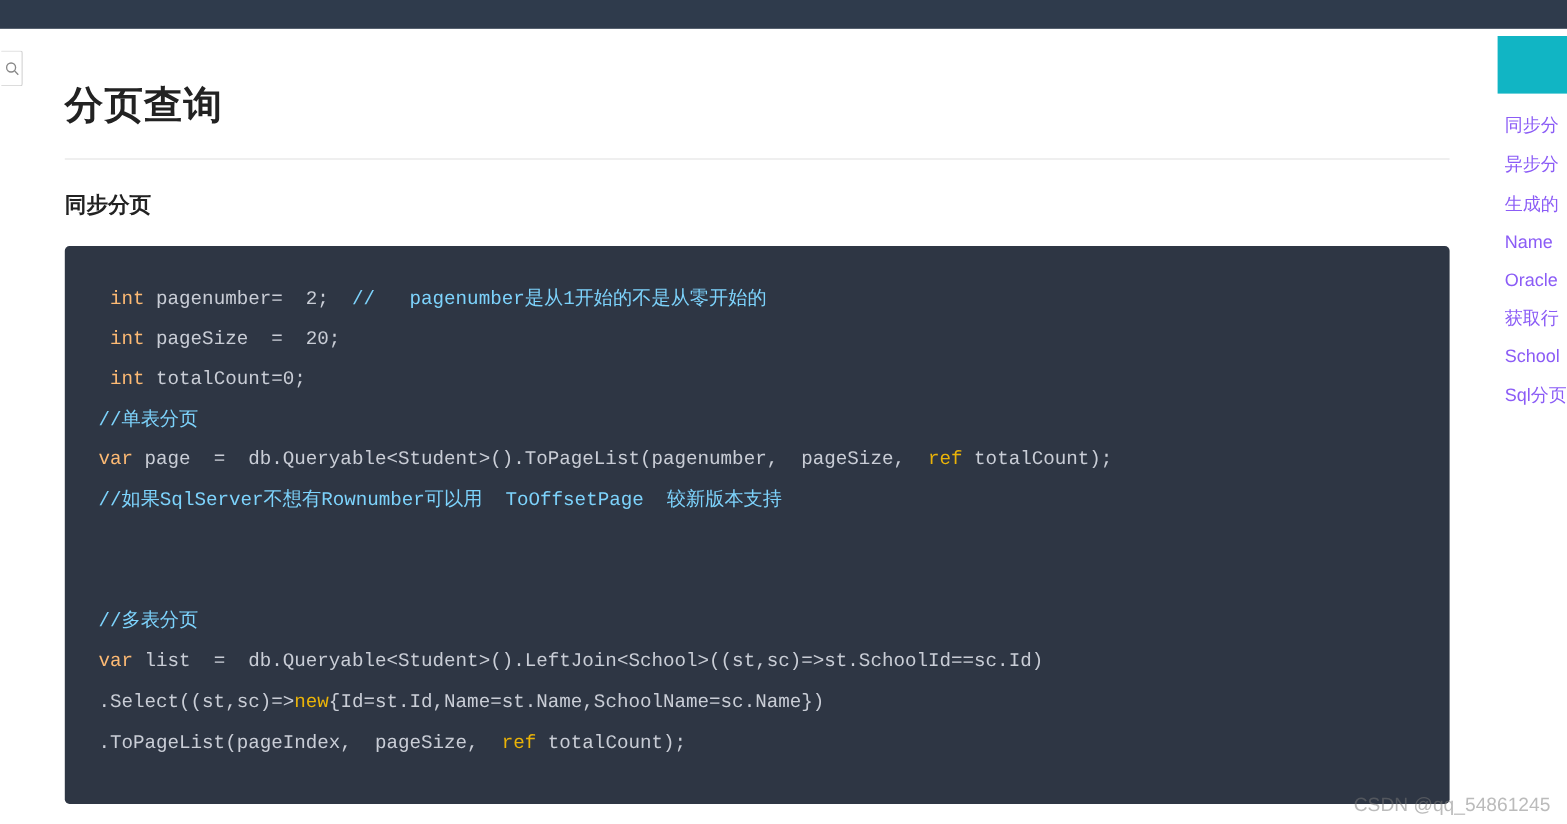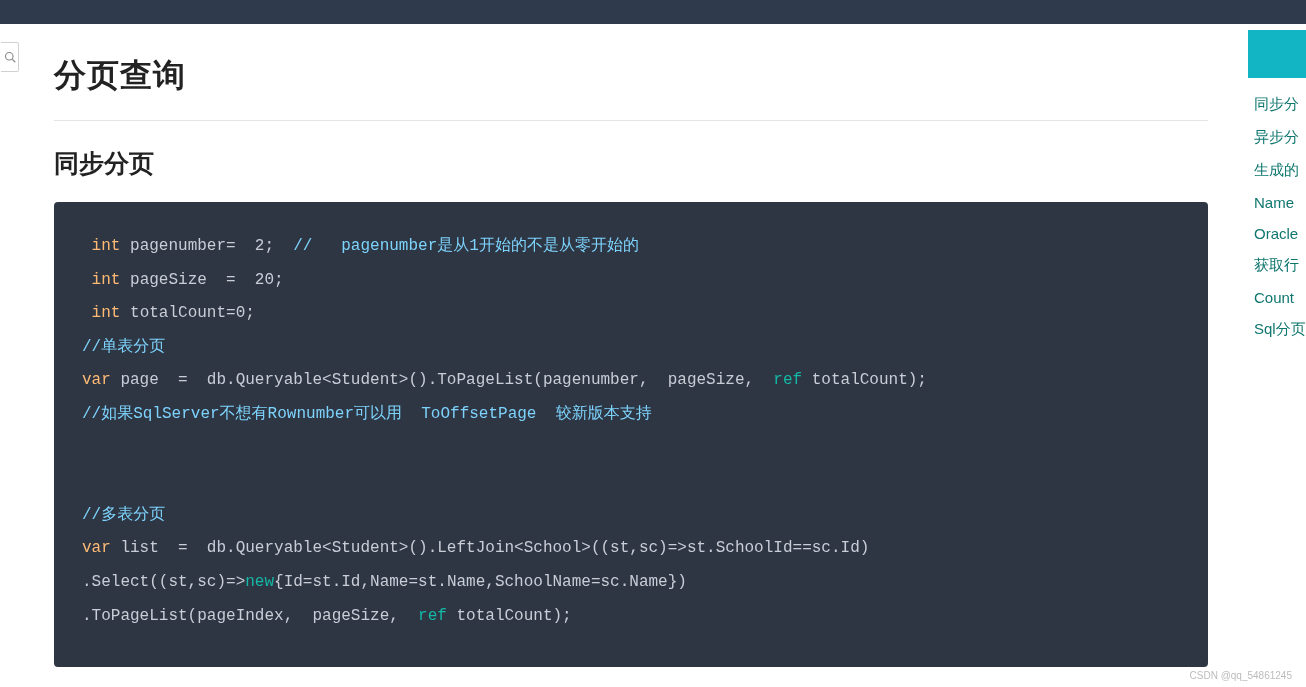--- a/index.html
+++ b/index.html
@@ -2,33 +2,33 @@
 <html><head>
 <meta charset="utf-8">
 <style>
   * { box-sizing: border-box; margin: 0; padding: 0; }
   html, body { width: 1306px; height: 687px; font-family: "Microsoft YaHei", "PingFang SC", sans-serif; background: #fff; overflow: hidden; }
   .topbar { height: 24px; width: 100%; background: #2f3b4c; }
   .layout { display: flex; height: calc(100% - 24px); }
   .leftgutter { width: 20px; padding-top: 18px; display:flex; justify-content:center; align-items:flex-start; }
   .search-box { width: 18px; height: 30px; border: 1px solid #d0d0d0; border-left: none; border-top-right-radius: 2px; border-bottom-right-radius: 2px; display:flex; align-items:center; justify-content:center; background:#fff; }
   .search-box svg { width: 12px; height: 12px; stroke: #888; fill:none; stroke-width:1.5; }
-  .main { flex: 1; padding: 30px 40px 0 34px; overflow:hidden; }
+  .main { flex: 1; padding: 30px 40px 0 34px; overflow:hidden;margin-top:12px; }
   h1 { font-size: 32px; font-weight: 700; color: #222; margin-bottom: 22px; letter-spacing: 1px; }
   .hr { border: none; border-top: 1px solid #e5e5e5; margin-bottom: 26px; }
-  h2 { font-size: 25px; font-weight: 700; color: #222; margin-bottom: 22px; }
+  h2 { font-size: 18px; font-weight: 700; color: #222; margin-bottom: 22px; }
   .codeblock { background: #2e3644; border-radius: 4px; padding: 28px 28px 34px 28px; color: #c9cdd6; font-family: Consolas, "Courier New", monospace; font-size: 16px; line-height: 2.1; white-space: pre; overflow:hidden; }
   .kw { color: #fdba74; }
-  .kw2 { color: #14b8a6; }
+  .kw2 { color: #eab308; }
   .cmt { color: #7dd3fc; }
   .right { width: 58px; padding-top: 6px; position: relative; }
   .toc-topbar { height: 48px; background: #11b5c4; width: 100%; }
   .toc { padding-top: 10px; }
-  .toc-item { font-size: 15px; color: #0f766e; padding: 7px 0 7px 6px; white-space: nowrap; overflow:hidden; cursor:pointer; }
-  .watermark { position: absolute; right: 14px; bottom: 6px; color: rgba(120,120,120,0.5); font-size: 10px; font-family: Arial, sans-serif; pointer-events:none; }
+  .toc-item { font-size: 15px; color: #8b5cf6; padding: 7px 0 7px 6px; white-space: nowrap; overflow:hidden; cursor:pointer; }
+  .watermark { position: absolute; right: 14px; bottom: 6px; color: rgba(120,120,120,0.5); font-size: 16px; font-family: Arial, sans-serif; pointer-events:none; }
 </style>
 </head>
 <body>
 
 <div class="topbar"></div>
 <div class="layout">
 
   <div class="leftgutter">
     <div class="search-box">
       <svg viewBox="0 0 16 16">
@@ -59,20 +59,20 @@
 
   <div class="right">
     <div class="toc-topbar"></div>
     <div class="toc">
       <div class="toc-item">同步分</div>
       <div class="toc-item">异步分</div>
       <div class="toc-item">生成的</div>
       <div class="toc-item">Name</div>
       <div class="toc-item">Oracle</div>
       <div class="toc-item">获取行</div>
-      <div class="toc-item">Count</div>
+      <div class="toc-item">School</div>
       <div class="toc-item">Sql分页</div>
     </div>
   </div>
 
 </div>
 
 <div class="watermark">CSDN @qq_54861245</div>
 
 </body></html>

